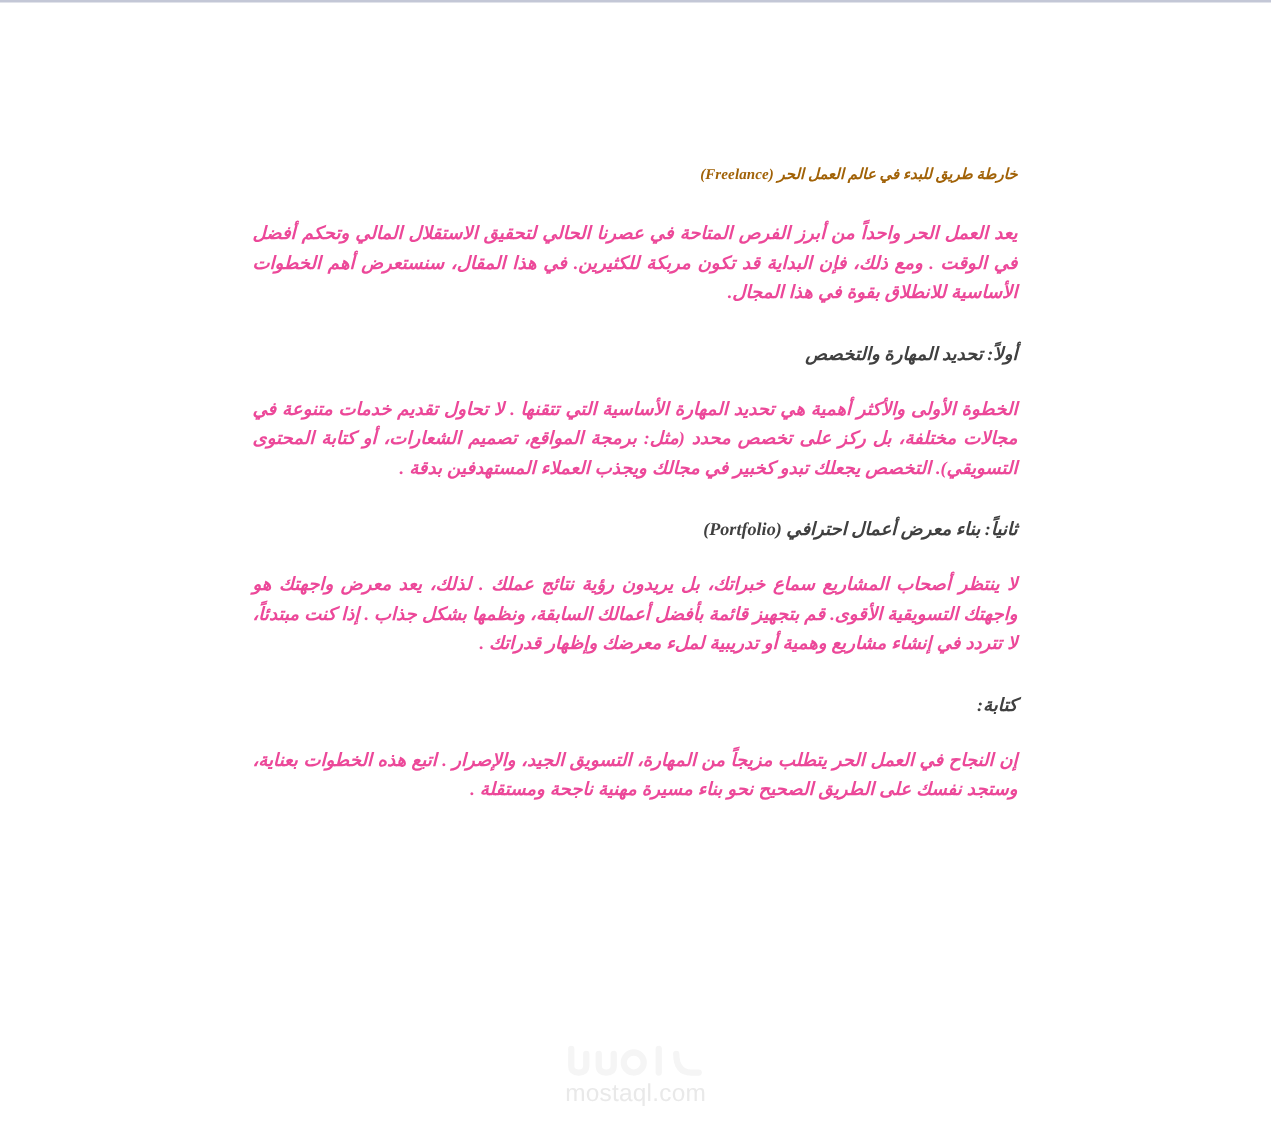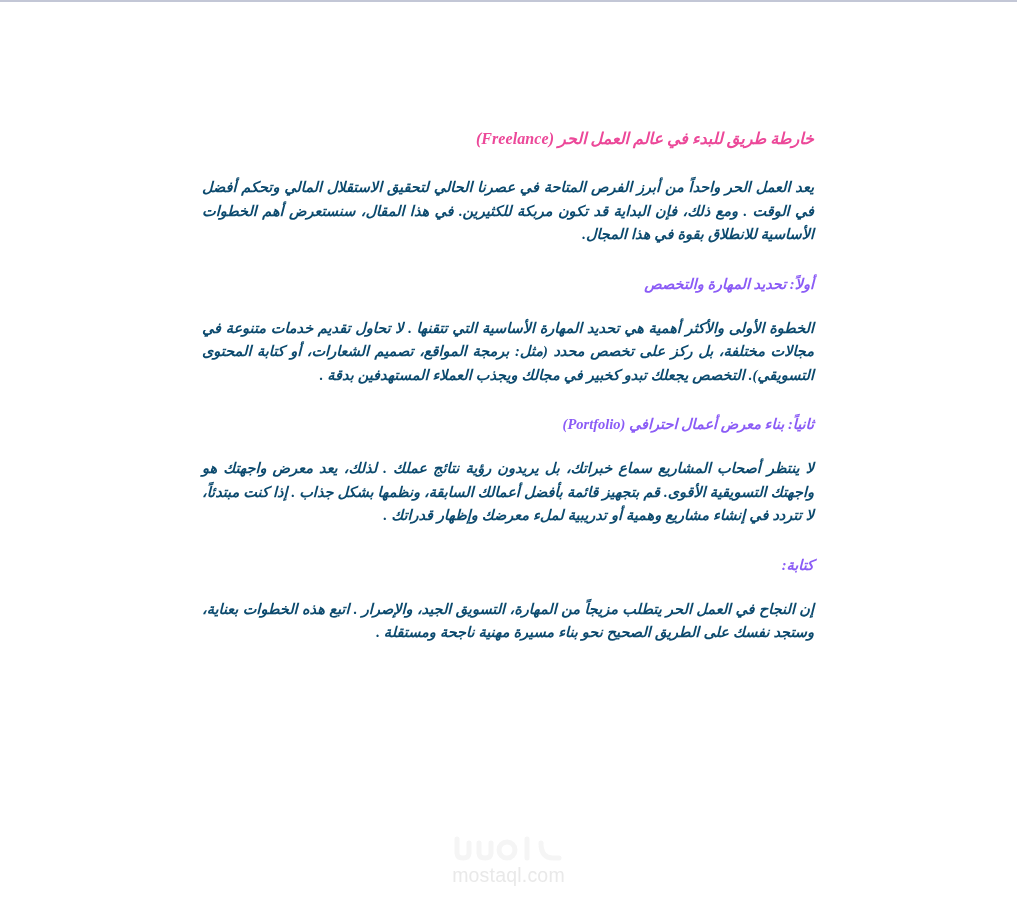--- a/index.html
+++ b/index.html
@@ -37,45 +37,45 @@
   .doc-body {
     position: absolute;
     top: 128px;
     right: 203px;
     width: 612px;
     direction: rtl;
     text-align: right;
   }
 
   .doc-title {
-    font-size: 16px;
+    font-size: 12px;
     font-weight: bold;
     font-style: italic;
-    color: #ec4899;
+    color: #a16207;
     line-height: 22px;
     margin: 0 0 26px 0;
     text-align: right;
     letter-spacing: 0.1px;
   }
 
   .section-heading {
     font-size: 14.5px;
     font-weight: bold;
     font-style: italic;
-    color: #8b5cf6;
+    color: #404040;
     line-height: 22px;
     margin: 0 0 22px 0;
     text-align: right;
   }
 
   .paragraph {
     font-size: 14.5px;
     font-weight: bold;
     font-style: italic;
-    color: #0c4a6e;
+    color: #ec4899;
     line-height: 23.5px;
     margin: 0 0 26px 0;
     text-align: justify;
     text-align-last: right;
     word-spacing: 0.4px;
   }
 
   .paragraph:last-child {
     margin-bottom: 12px;
   }

